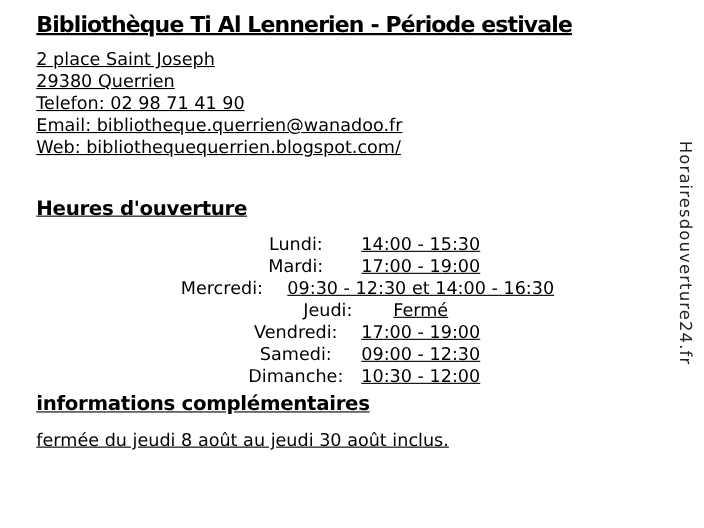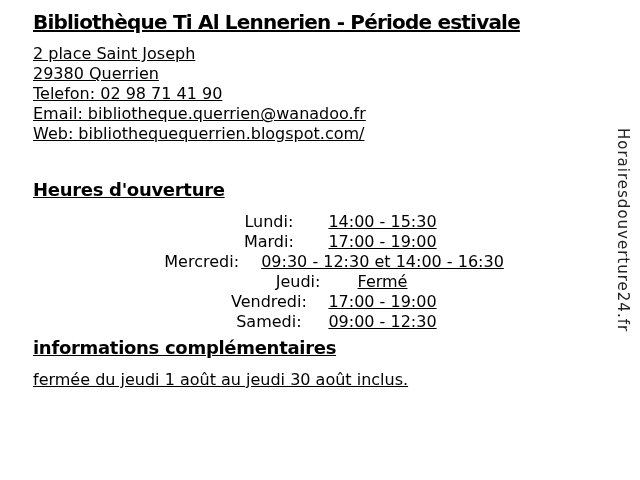--- a/index.html
+++ b/index.html
@@ -98,21 +98,24 @@
     </div>
     <div class="hours-row">
       <span class="day">Jeudi:</span><span class="time">Fermé</span>
     </div>
     <div class="hours-row">
       <span class="day">Vendredi:</span><span class="time">17:00 - 19:00</span>
     </div>
     <div class="hours-row">
       <span class="day">Samedi:</span><span class="time">09:00 - 12:30</span>
     </div>
+    <div class="hours-row">
+      <span class="day">Dimanche:</span><span class="time">10:30 - 12:00</span>
+    </div>
   </div>
 
   <div class="section-heading info-heading">informations complémentaires</div>
 
-  <div class="info-text">fermée du jeudi 1 août au jeudi 30 août inclus.</div>
+  <div class="info-text">fermée du jeudi 8 août au jeudi 30 août inclus.</div>
 
 </div>
 
 <div class="branding">Horairesdouverture24.fr</div>
 
 </body></html>

